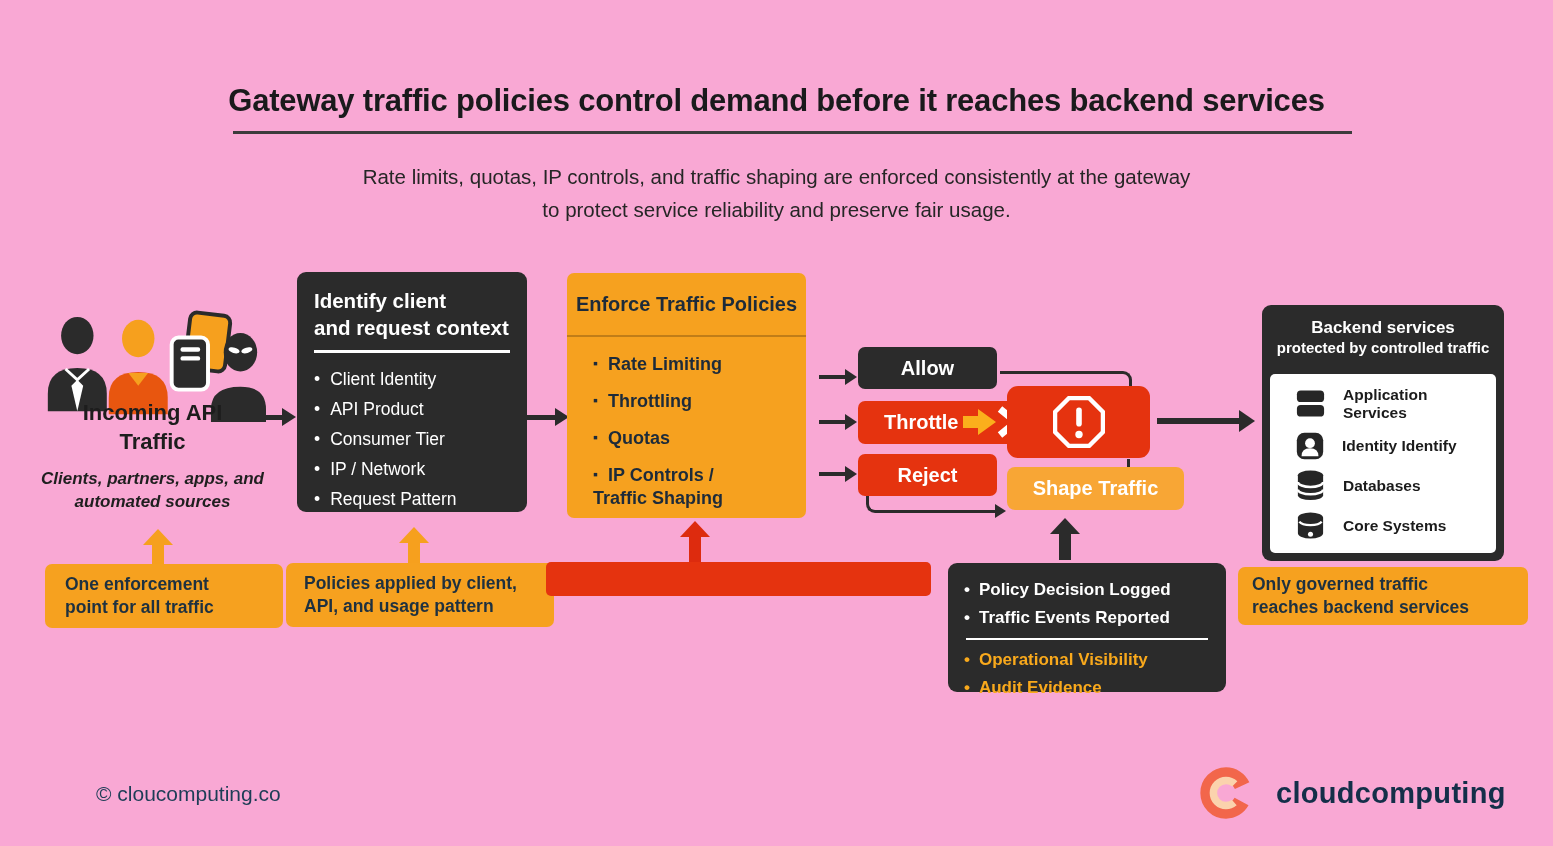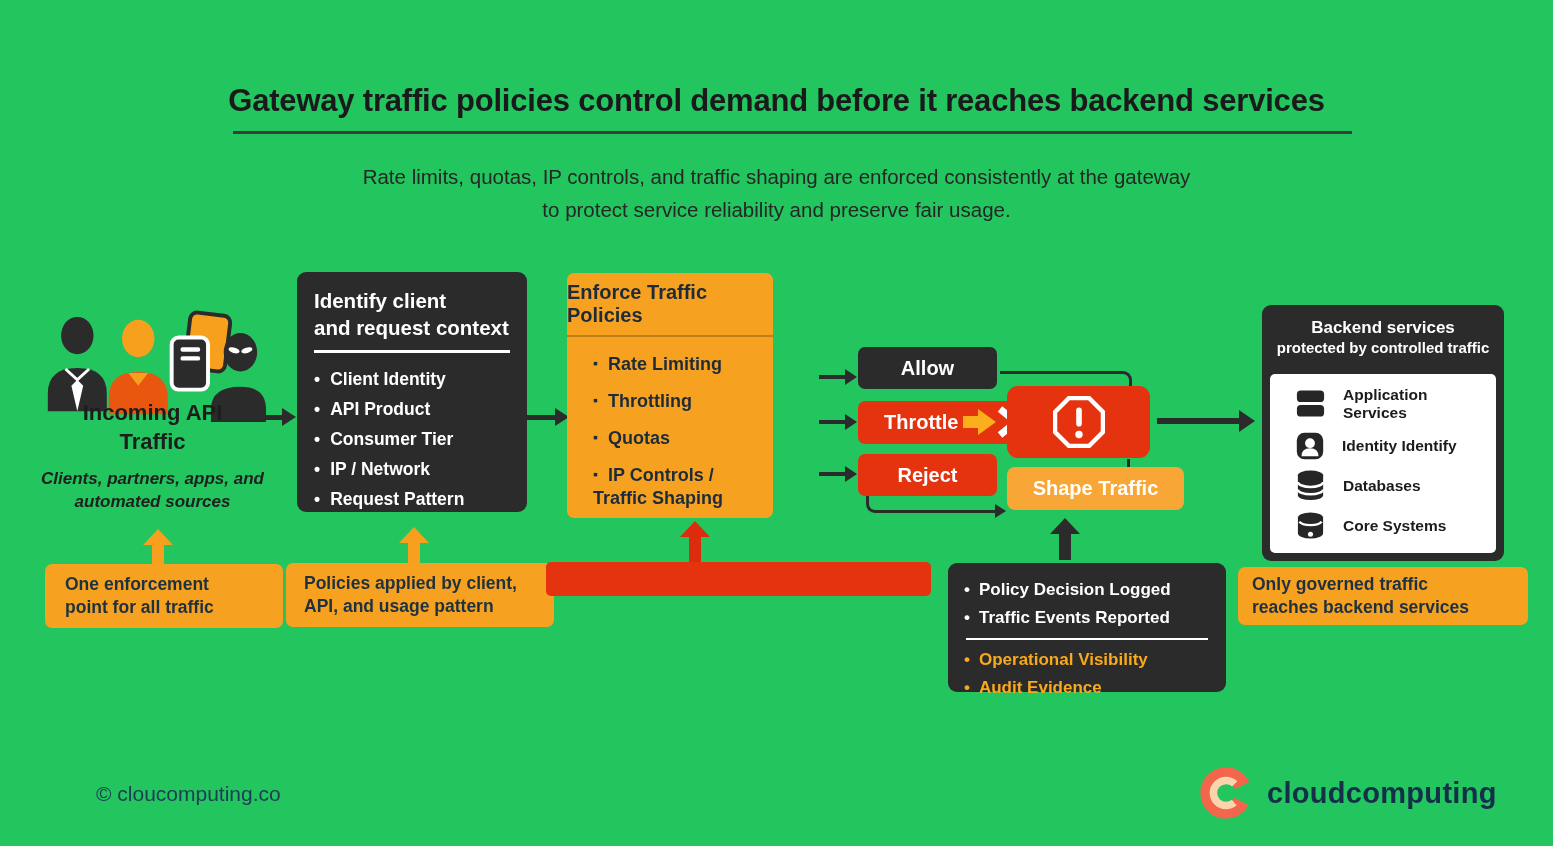--- a/index.html
+++ b/index.html
@@ -1,17 +1,17 @@
 <!DOCTYPE html>
 <html><head>
 <meta charset="utf-8">
 <style>
   html,body{margin:0;padding:0;background:#ffffff;}
   body{font-family:"Liberation Sans", sans-serif;}
-  .canvas{position:relative;width:1553px;height:846px;background:#22c55e;overflow:hidden;}
+  .canvas{position:relative;width:1553px;height:846px;background:#f9a8d4;overflow:hidden;}
   .ml{white-space:pre-line;}
 
   
   .title{position:absolute;left:0;right:0;top:83px;text-align:center;font-size:31px;font-weight:800;color:#1a1a1c;letter-spacing:-0.2px;}
   .title-underline{position:absolute;left:233px;top:131px;width:1119px;height:3px;background:#3c3c3c;}
   .subtitle{position:absolute;left:0;right:0;top:160px;text-align:center;font-size:20.5px;line-height:33px;color:#262626;font-weight:500;}
 
   
   .sources-svg{position:absolute;left:38px;top:308px;width:228px;height:118px;}
   .incoming-title{position:absolute;left:35px;top:398px;width:235px;text-align:center;font-size:22px;font-weight:800;line-height:29px;color:#1d1d1d;}
@@ -22,25 +22,25 @@
   .callout{position:absolute;background:#F6A11F;border-radius:7px;display:flex;align-items:center;
            font-size:17.5px;font-weight:800;line-height:23px;color:#1E3140;}
   .decision{position:absolute;border-radius:7px;display:flex;align-items:center;justify-content:center;
             color:#fff;font-size:20px;font-weight:800;}
 
   
   .identify-box{left:297px;top:272px;width:230px;height:240px;box-sizing:border-box;padding:15px 17px;}
   .ib-title{font-size:20.5px;font-weight:800;line-height:27px;}
   .ib-rule{margin-top:9px;height:2.5px;background:#fff;}
   .identify-box ul{list-style:none;margin:11px 0 0 0;padding:0;}
-  .identify-box li{font-size:17.5px;font-weight:700;line-height:30px;}
+  .identify-box li{font-size:17.5px;font-weight:400;line-height:30px;}
   .identify-box li::before{content:"•";margin-right:10px;}
 
   
-  .enforce-box{position:absolute;left:567px;top:273px;width:206px;height:245px;background:#F6A11F;border-radius:7px;color:#1D2B3A;}
+  .enforce-box{position:absolute;left:567px;top:273px;width:239px;height:245px;background:#F6A11F;border-radius:7px;color:#1D2B3A;}
   .eb-title{height:62px;display:flex;align-items:center;justify-content:center;font-size:20px;font-weight:800;}
   .eb-rule{position:absolute;left:0;right:0;top:62px;height:2px;background:rgba(0,0,0,0.22);}
   .enforce-box ul{list-style:none;margin:0;padding:17px 4px 0 26px;}
   .enforce-box li{font-size:18px;font-weight:800;line-height:23px;margin-bottom:13px;}
   .enforce-box li::before{content:"▪";margin-right:10px;font-size:14px;vertical-align:2px;}
 
   
   .harrow{position:absolute;height:20px;}
   .harrow .shaft{position:absolute;left:0;right:11px;top:8px;height:5px;background:#2b2b2b;}
   .harrow .head{position:absolute;right:0;top:1px;width:0;height:0;border-left:14px solid #2b2b2b;border-top:9px solid transparent;border-bottom:9px solid transparent;}
@@ -83,21 +83,21 @@
   .bb-title{margin-top:13px;text-align:center;font-size:17px;font-weight:800;}
   .bb-sub{text-align:center;font-size:15px;font-weight:700;margin-top:1px;}
   .bb-panel{position:absolute;left:8px;right:8px;top:69px;bottom:8px;background:#fff;border-radius:5px;
             display:flex;flex-direction:column;justify-content:space-around;box-sizing:border-box;padding:8px 8px 8px 24px;}
   .bb-row{display:flex;align-items:center;gap:16px;}
   .bb-row .label{font-size:15.5px;font-weight:600;color:#1b1b1b;}
   .bb-row svg{flex:0 0 auto;}
 
   
   .footer-copy{position:absolute;left:96px;top:782px;font-size:21px;color:#1D3D56;font-weight:500;}
-  .brand{position:absolute;left:1198px;top:765px;display:flex;align-items:center;gap:13px;}
+  .brand{position:absolute;left:1198px;top:765px;display:flex;align-items:center;gap:22px;}
   .brand-text{font-size:29px;font-weight:700;color:#142F49;letter-spacing:0.3px;}
 </style>
 </head>
 <body>
 
 <div class="canvas">
 
   <div class="title">Gateway traffic policies control demand before it reaches backend services</div>
   <div class="title-underline"></div>
   <div class="subtitle ml">Rate limits, quotas, IP controls, and traffic shaping are enforced consistently at the gateway

